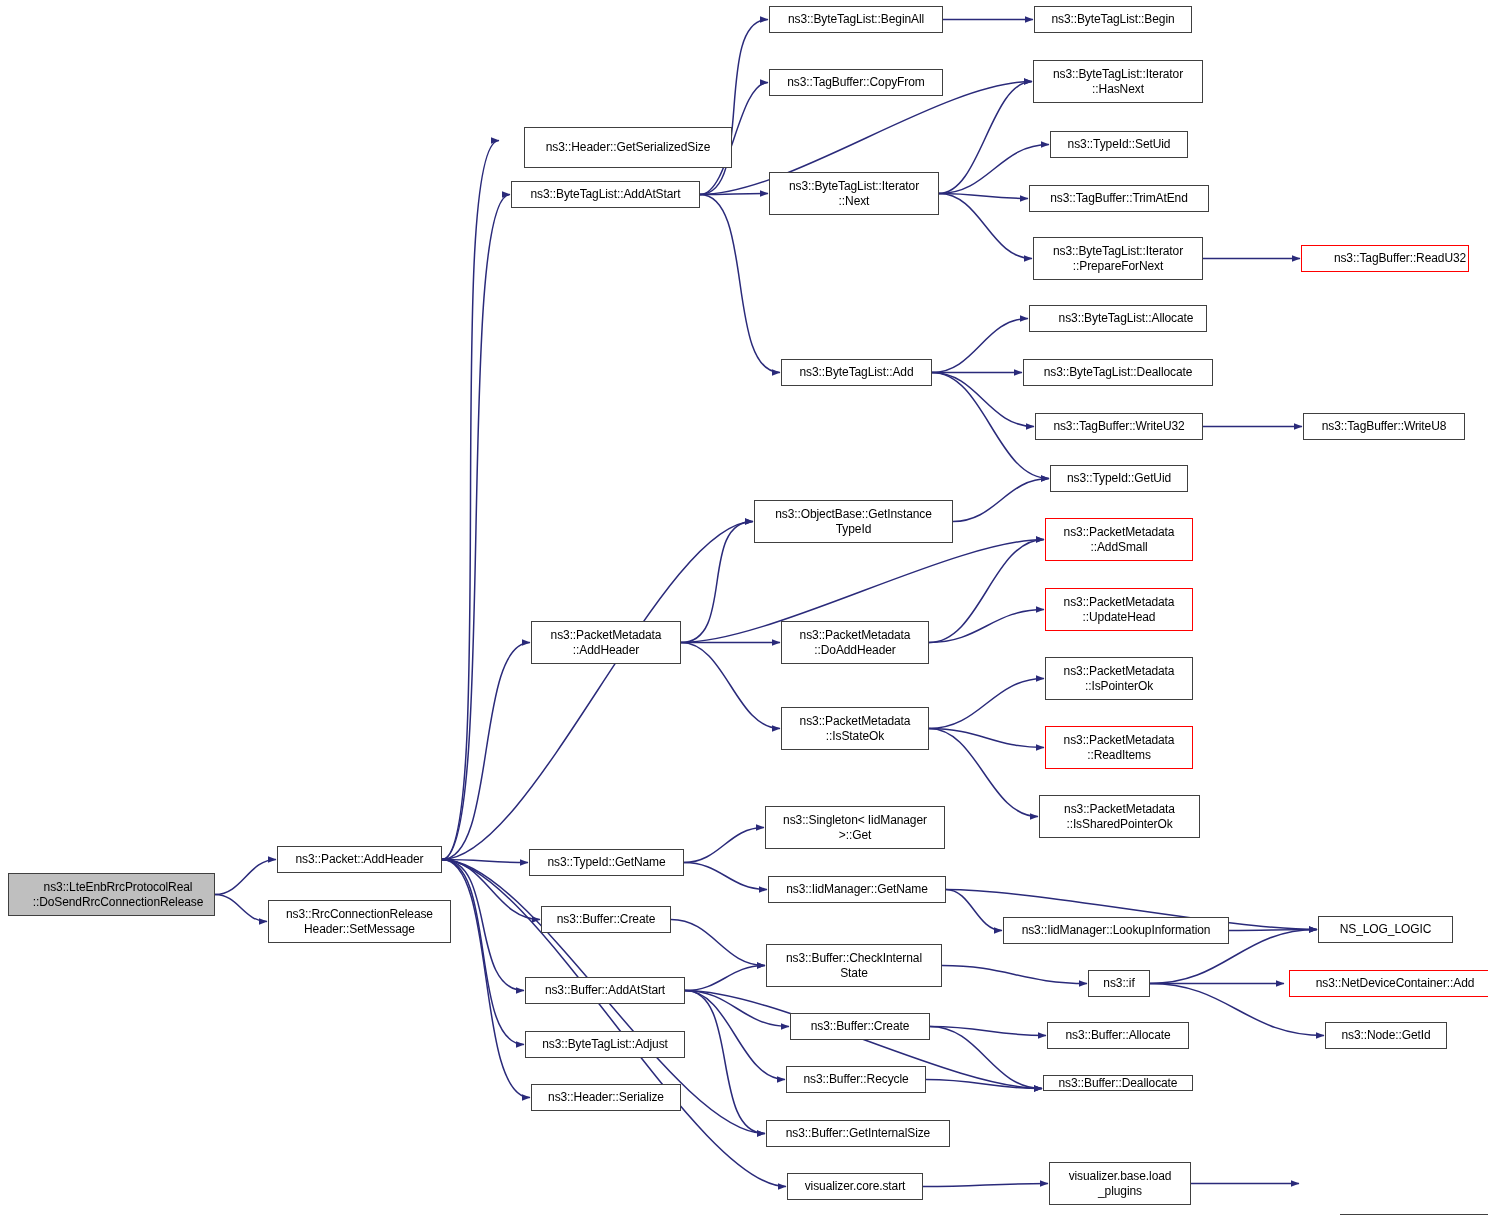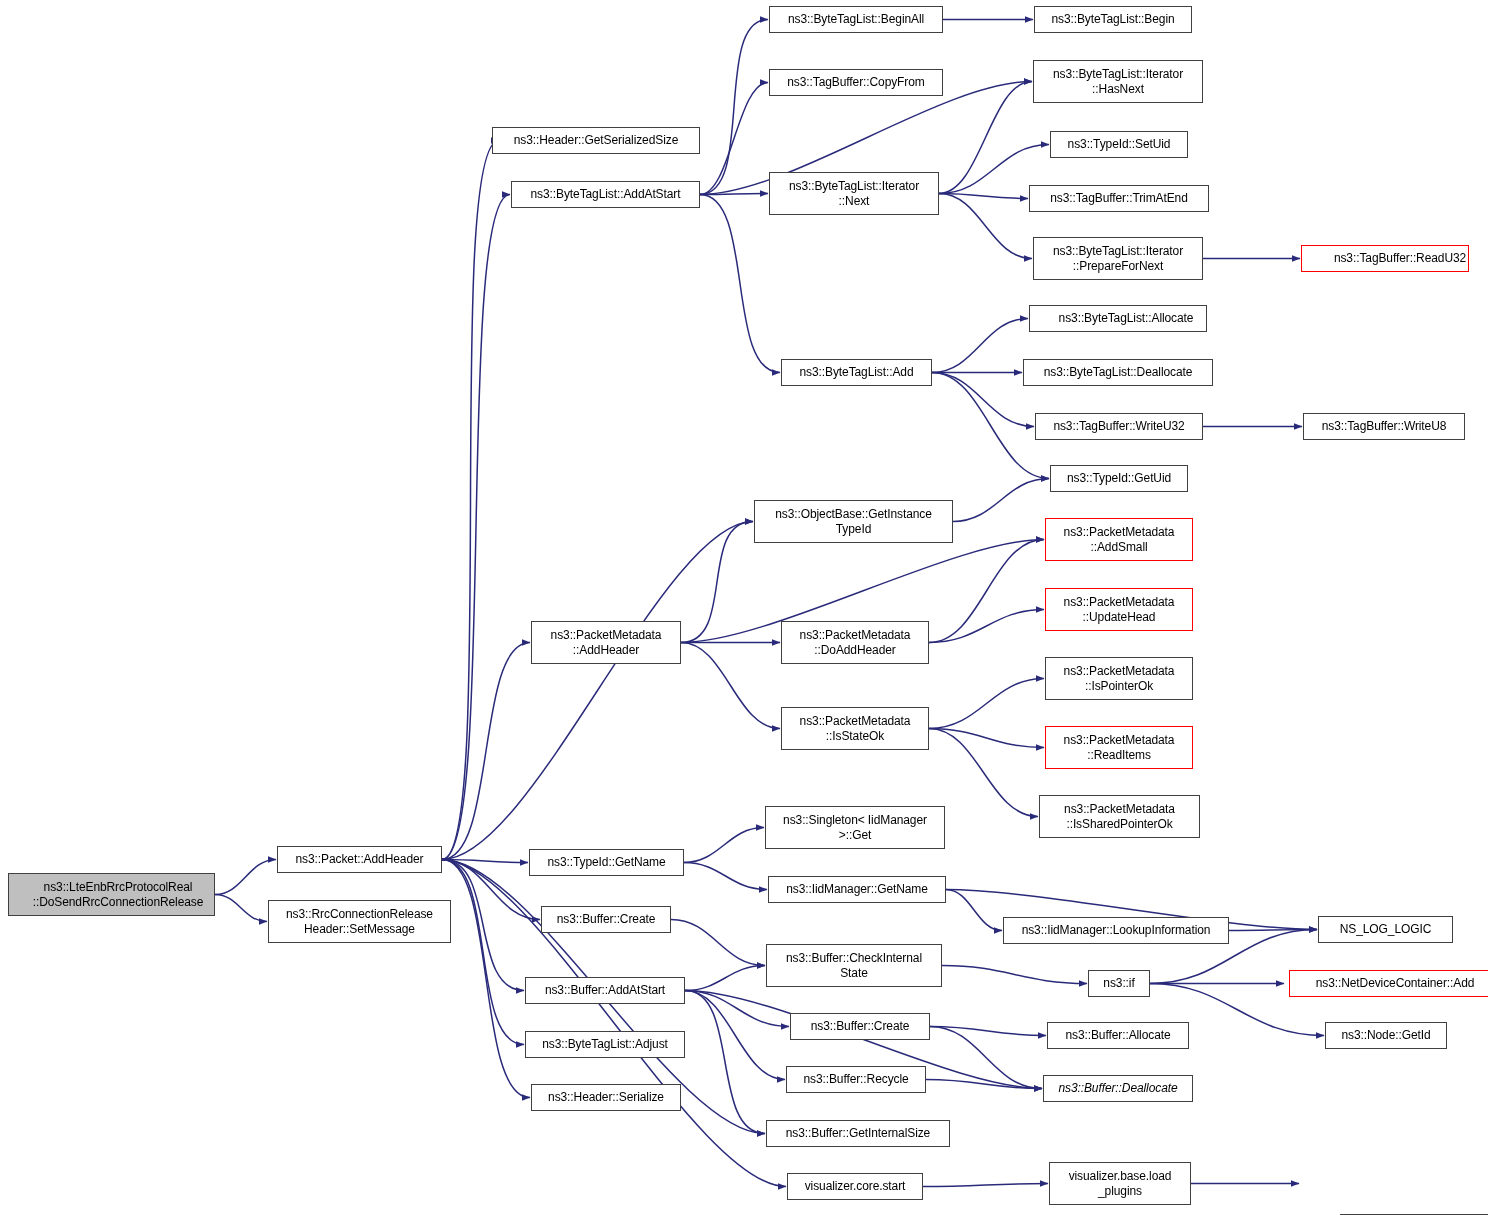--- a/index.html
+++ b/index.html
@@ -103,21 +103,21 @@
         <path d="M923,1186.5 C979.25,1186.5 991.75,1183.5 1048,1183.5" fill="none" stroke="#2a2a7a" stroke-width="1.5" marker-end="url(#arrow)"></path>
         <path d="M1191,1183.5 C1239.6,1183.5 1250.4,1183.5 1299,1183.5" fill="none" stroke="#2a2a7a" stroke-width="1.5" marker-end="url(#arrow)"></path>
       </g>
   </svg>
   <div id="nodes-layer">
       <div class="node hl" style="left: 8px; top: 873px; width: 207px; height: 43px;">ns3::LteEnbRrcProtocolReal
 ::DoSendRrcConnectionRelease</div>
       <div class="node" style="left: 277px; top: 846px; width: 165px; height: 27px;">ns3::Packet::AddHeader</div>
       <div class="node" style="left: 268px; top: 900px; width: 183px; height: 43px;">ns3::RrcConnectionRelease
 Header::SetMessage</div>
-      <div class="node" style="left: 492px; top: 127px; width: 208px; height: 27px;">ns3::Header::GetSerializedSize</div>
+      <div class="node" style="left: 524px; top: 127px; width: 208px; height: 41px;">ns3::Header::GetSerializedSize</div>
       <div class="node" style="left: 511px; top: 181px; width: 189px; height: 27px;">ns3::ByteTagList::AddAtStart</div>
       <div class="node" style="left: 769px; top: 6px; width: 174px; height: 27px;">ns3::ByteTagList::BeginAll</div>
       <div class="node" style="left: 769px; top: 69px; width: 174px; height: 27px;">ns3::TagBuffer::CopyFrom</div>
       <div class="node" style="left: 769px; top: 172px; width: 170px; height: 43px;">ns3::ByteTagList::Iterator
 ::Next</div>
       <div class="node" style="left: 1034px; top: 6px; width: 158px; height: 27px;">ns3::ByteTagList::Begin</div>
       <div class="node" style="left: 1033px; top: 60px; width: 170px; height: 43px;">ns3::ByteTagList::Iterator
 ::HasNext</div>
       <div class="node" style="left: 1050px; top: 131px; width: 138px; height: 27px;">ns3::TypeId::SetUid</div>
       <div class="node" style="left: 1029px; top: 185px; width: 180px; height: 27px;">ns3::TagBuffer::TrimAtEnd</div>
@@ -158,21 +158,21 @@
       <div class="node" style="left: 766px; top: 944px; width: 176px; height: 43px;">ns3::Buffer::CheckInternal
 State</div>
       <div class="node" style="left: 525px; top: 977px; width: 160px; height: 27px;">ns3::Buffer::AddAtStart</div>
       <div class="node" style="left: 1088px; top: 970px; width: 62px; height: 27px;">ns3::if</div>
       <div class="node red" style="left: 1289px; top: 970px; width: 212px; height: 27px;">ns3::NetDeviceContainer::Add</div>
       <div class="node" style="left: 790px; top: 1013px; width: 140px; height: 27px;">ns3::Buffer::Create</div>
       <div class="node" style="left: 1047px; top: 1022px; width: 142px; height: 27px;">ns3::Buffer::Allocate</div>
       <div class="node" style="left: 1325px; top: 1022px; width: 122px; height: 27px;">ns3::Node::GetId</div>
       <div class="node" style="left: 525px; top: 1031px; width: 160px; height: 27px;">ns3::ByteTagList::Adjust</div>
       <div class="node" style="left: 786px; top: 1066px; width: 140px; height: 27px;">ns3::Buffer::Recycle</div>
-      <div class="node" style="left: 1043px; top: 1075px; width: 150px; height: 27px; font-style: italic;">ns3::Buffer::Deallocate</div>
+      <div class="node" style="left: 1043px; top: 1075px; width: 150px; height: 16px;">ns3::Buffer::Deallocate</div>
       <div class="node" style="left: 531px; top: 1084px; width: 150px; height: 27px;">ns3::Header::Serialize</div>
       <div class="node" style="left: 766px; top: 1120px; width: 184px; height: 27px;">ns3::Buffer::GetInternalSize</div>
       <div class="node" style="left: 787px; top: 1173px; width: 136px; height: 27px;">visualizer.core.start</div>
       <div class="node" style="left: 1049px; top: 1162px; width: 142px; height: 43px;">visualizer.base.load
 _plugins</div>
       <div class="node" style="left: 1300px; top: 1214px; width: 166px; height: 43px; margin-left: 40px;">visualizer.base.register
 _plugin</div>
     </div>
 </div>
 

